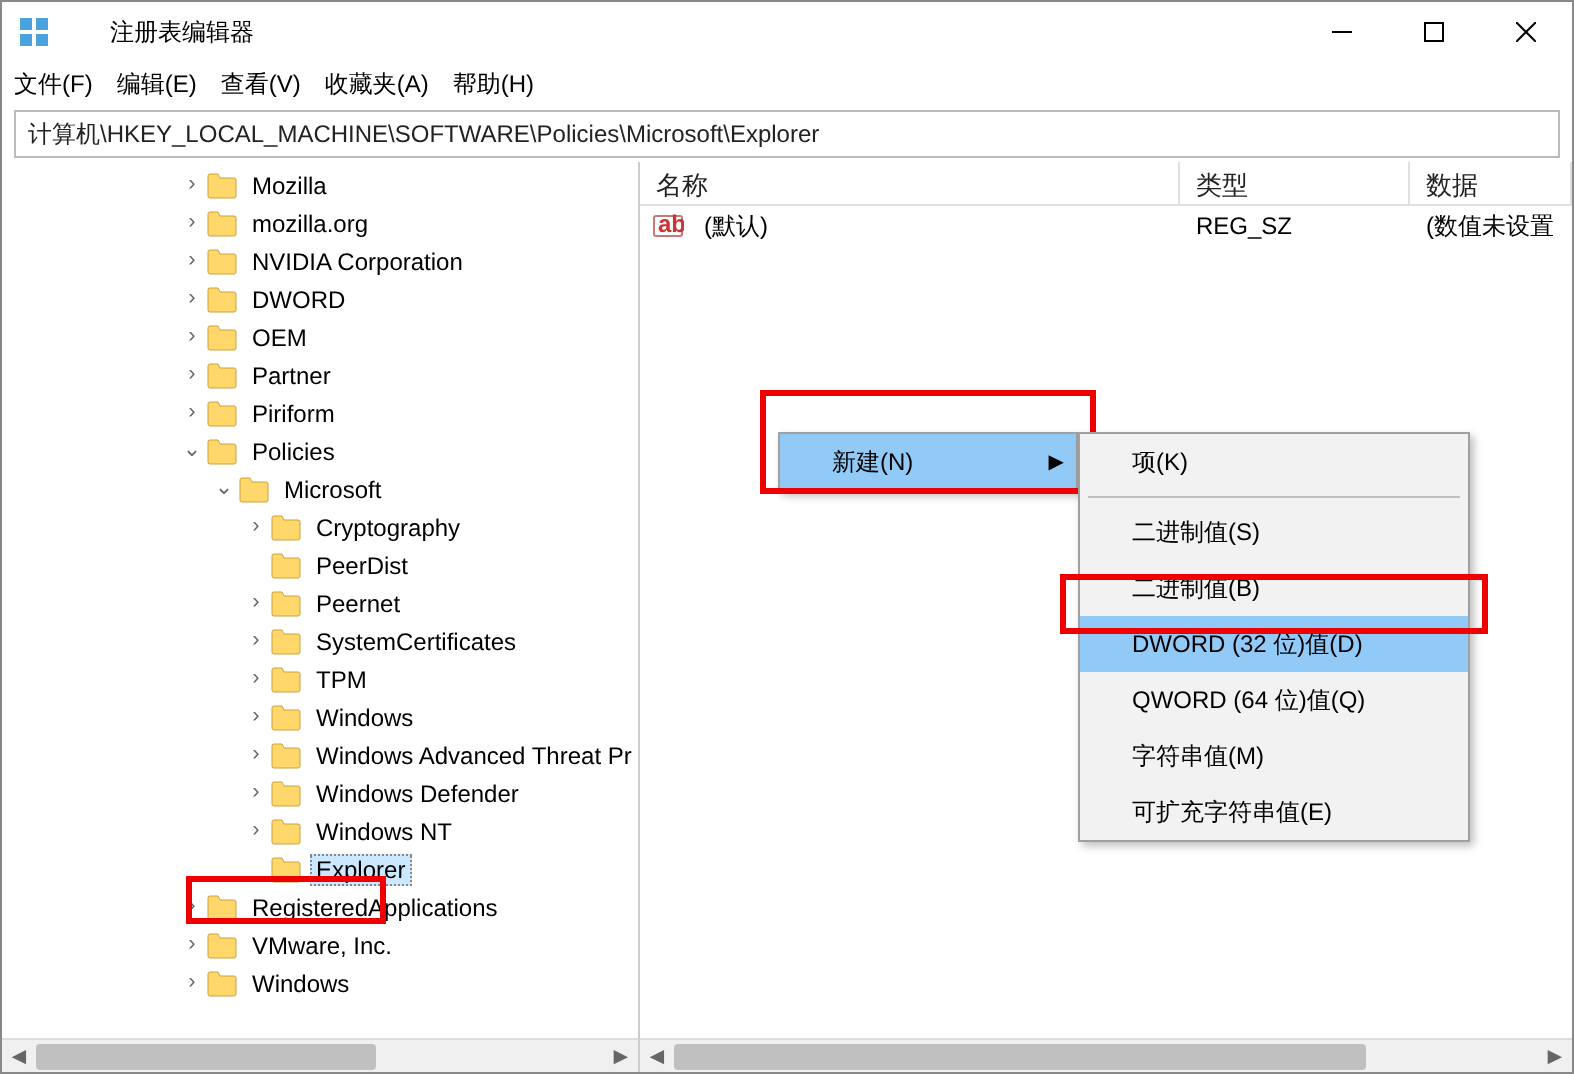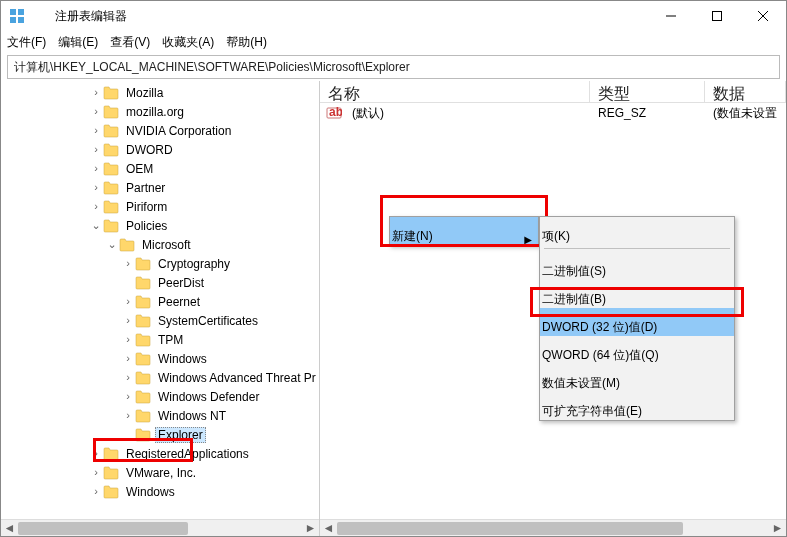--- a/index.html
+++ b/index.html
@@ -24,34 +24,34 @@
 .tree-item { display: flex; align-items: center; height: 19px; white-space: nowrap; }
 .tree-item .expander { width: 14px; text-align: center; color: #666; font-size: 11px; line-height: 1; }
 .tree-item .expander.none { visibility: hidden; }
 .folder-icon { width: 16px; height: 14px; margin-right: 4px; flex-shrink: 0; }
 .folder-icon svg { display: block; }
 .tree-item .label { padding: 1px 3px; }
 .tree-item.selected .label { background: #cce8ff; border: 1px dotted #888; padding: 0 2px; }
 
 .listpane { flex: 1; position: relative; overflow: hidden; }
 .list-header { display: flex; height: 22px; border-bottom: 1px solid #e0e0e0; }
-.list-header .col { padding: 3px 8px; border-right: 1px solid #e0e0e0; font-size: 16px; color: #222; }
+.list-header .col { padding: 3px 8px; border-right: 1px solid #e0e0e0; font-size: 13px; color: #222; }
 .list-row { display: flex; align-items: center; height: 20px; }
 .list-row .cell { padding: 2px 8px; font-size: 12px; white-space: nowrap; }
 .val-icon { width: 16px; height: 16px; margin-left: 6px; margin-right: 2px; flex-shrink: 0; }
 
 .hscroll { position: absolute; bottom: 0; left: 0; right: 0; height: 17px; background: #f0f0f0; border-top: 1px solid #ddd; display: flex; align-items: center; }
 .hscroll .arrow { width: 17px; height: 17px; display: flex; align-items: center; justify-content: center; color: #666; background: #f0f0f0; }
 .hscroll .track { flex: 1; height: 17px; position: relative; }
 .hscroll .thumb { position: absolute; top: 2px; height: 13px; background: #c0c0c0; border-radius: 2px; }
 
 .hl-red { position: absolute; border: 3px solid #e00; pointer-events: none; }
 
 .ctx-menu { position: absolute; background: #f2f2f2; border: 1px solid #a0a0a0; box-shadow: 2px 2px 4px rgba(0,0,0,0.25); }
-.ctx-item { height: 28px; display: flex; align-items: flex-end; padding: 0 20px 0 2px; font-size: 12px; white-space: nowrap; position: relative; }
+.ctx-item { height: 28px; display: flex; align-items: center; padding: 0 20px 0 26px; font-size: 12px; white-space: nowrap; position: relative; }
 .ctx-item.hover { background: #91c9f7; }
 .ctx-item .arrow-r { position: absolute; right: 6px; font-size: 10px; }
 .ctx-sep { height: 1px; background: #c0c0c0; margin: 3px 4px; }
 
 .menu1 { left: 388px; top: 215px; width: 150px; }
 .menu1-box { position: absolute; left: 379px; top: 194px; width: 168px; height: 52px; }
 .menu2 { left: 538px; top: 215px; width: 196px; }
 .menu2-box { position: absolute; left: 529px; top: 286px; width: 214px; height: 30px; }
 
 .explorer-box { position: absolute; left: 92px; top: 437px; width: 100px; height: 24px; }
@@ -359,21 +359,21 @@
   <div class="ctx-item">
       <span>二进制值(B)</span>
     </div>
   <div class="ctx-item hover">
       <span>DWORD (32 位)值(D)</span>
     </div>
   <div class="ctx-item">
       <span>QWORD (64 位)值(Q)</span>
     </div>
   <div class="ctx-item">
-      <span>数值未设置(M)</span>
+      <span>字符串值(M)</span>
     </div>
   <div class="ctx-item">
       <span>可扩充字符串值(E)</span>
     </div>
 </div>
 <div class="hl-red menu2-box"></div>
 
 <div class="hl-red explorer-box"></div>
 
 </body></html>

